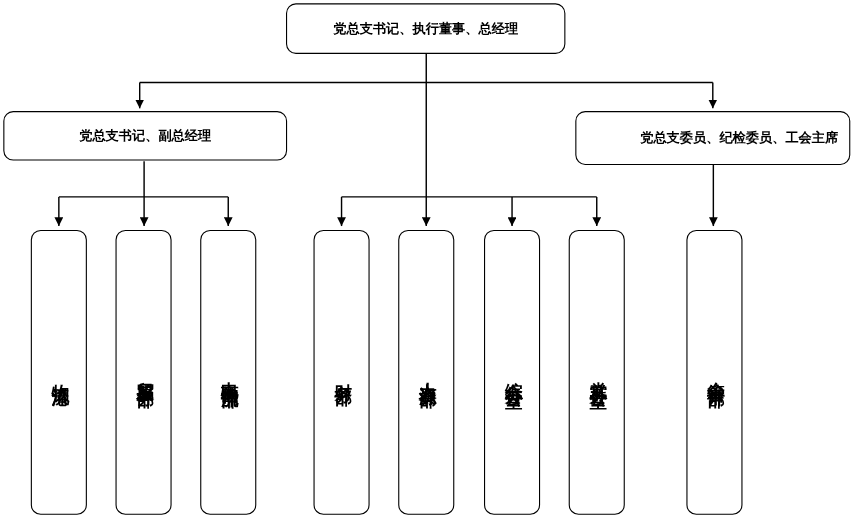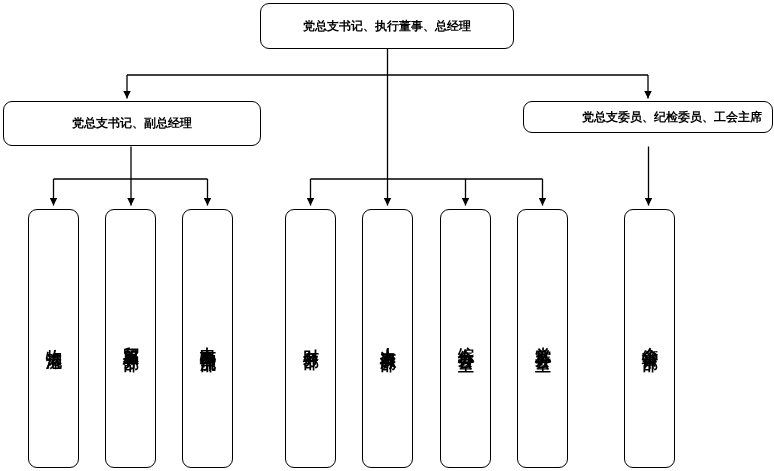--- a/index.html
+++ b/index.html
@@ -93,21 +93,21 @@
     <path class="ln" d="M648.5,146.5 V205.5" marker-end="url(#arrow)"></path>
   </svg>
 
   <div class="node node-h" style="left:260px; top:3px; width:254px; height:46px;">
     <span class="lbl">党总支书记、执行董事、总经理</span>
   </div>
 
   <div class="node node-h" style="left:3px; top:101px; width:258px; height:45px;">
     <span class="lbl">党总支书记、副总经理</span>
   </div>
-  <div class="node node-h" style="left:523px; top:101px; width:250px; height:32px;padding-left:48px;">
+  <div class="node node-h" style="left:523px; top:101px; width:250px; height:49px;padding-left:48px;">
     <span class="lbl">党总支委员、纪检委员、工会主席</span>
   </div>
 
   <div class="node node-v" style="left:28px; top:209px; width:51px; height:259px;">
     <span class="lbl">物流港</span>
   </div>
   <div class="node node-v" style="left:105px; top:209px; width:51px; height:259px;">
     <span class="lbl">贸易服务部</span>
   </div>
   <div class="node node-v" style="left:182px; top:209px; width:51px; height:259px;">

